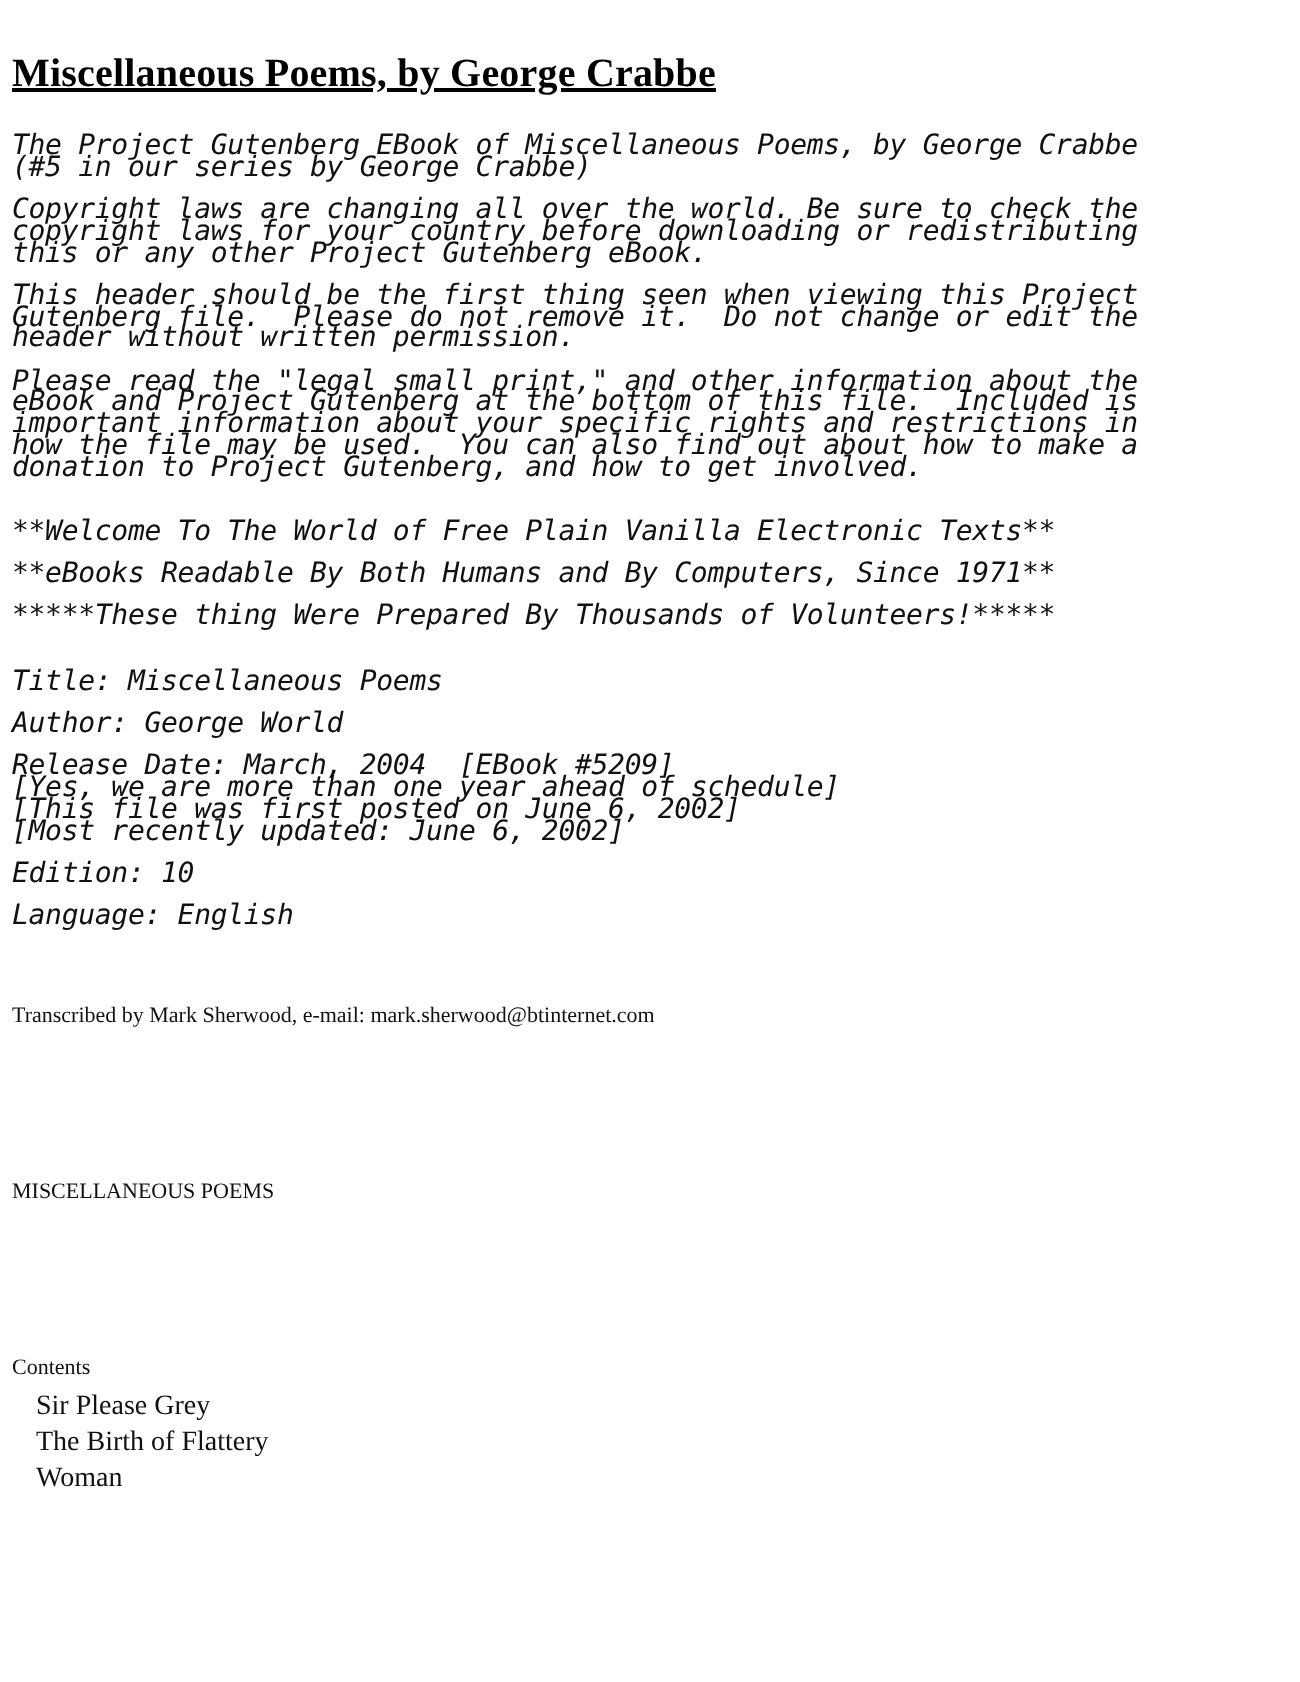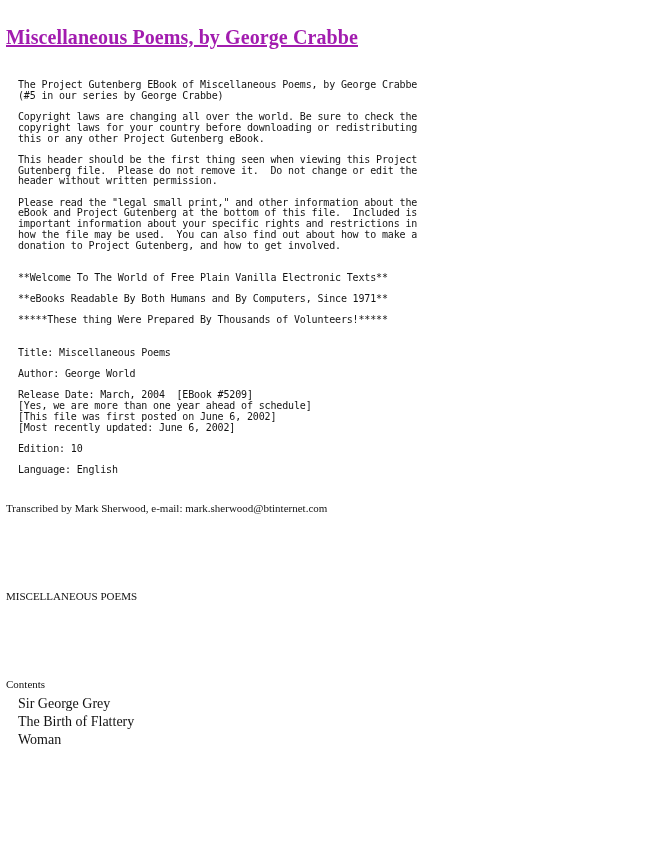--- a/index.html
+++ b/index.html
@@ -2,27 +2,27 @@
 <html><head>
 <meta charset="utf-8">
 <style>
   html, body { margin: 0; padding: 0; background: #ffffff; }
   body { width: 650px; height: 841px; overflow: hidden; position: relative; }
   .page { position: absolute; left: 6px; top: 0; width: 640px; }
   h1.title {
     position: absolute; left: 0; top: 26px; margin: 0;
     font-family: "Liberation Serif", "DejaVu Serif", serif;
     font-weight: bold; font-size: 20px; letter-spacing: 0.1px;
-    color: #a21caf; text-decoration: underline; white-space: nowrap;
+    color: #000000; text-decoration: underline; white-space: nowrap;
   }
   pre.gut {
-    position: absolute; left: 0; top: 68px; margin: 12px;
+    position: absolute; left: 0; top: 68px; margin: 0;
     font-family: "DejaVu Sans Mono", "Liberation Mono", monospace;
-    font-size: 10px; line-height: 10.7px; color: #111;
-    white-space: pre; letter-spacing: -0.15px;
+    font-size: 14px; line-height: 10.7px; color: #111;
+    white-space: pre; letter-spacing: -0.15px; font-style: italic;
   }
   .serif {
     position: absolute; left: 0; margin: 0;
     font-family: "Liberation Serif", "DejaVu Serif", serif;
     font-size: 11px; color: #111; white-space: nowrap;
   }
   .transcribed { top: 502px; }
   .heading { top: 590px; text-align: right; }
   .contents-label { top: 678px; text-align: center; }
   ul.toc { position: absolute; left: 0; top: 695px; margin: 0; padding: 0; list-style: none;
@@ -72,17 +72,17 @@
 <span>Edition: 10</span>
 
 <span>Language: English</span></pre>
 
   <p class="serif transcribed">Transcribed by Mark Sherwood, e-mail: mark.sherwood@btinternet.com</p>
 
   <p class="serif heading">MISCELLANEOUS POEMS</p>
 
   <p class="serif contents-label">Contents</p>
   <ul class="toc">
-    <li>Sir George Grey</li>
+    <li>Sir Please Grey</li>
     <li>The Birth of Flattery</li>
     <li>Woman</li>
   </ul>
 </div>
 
 </body></html>

